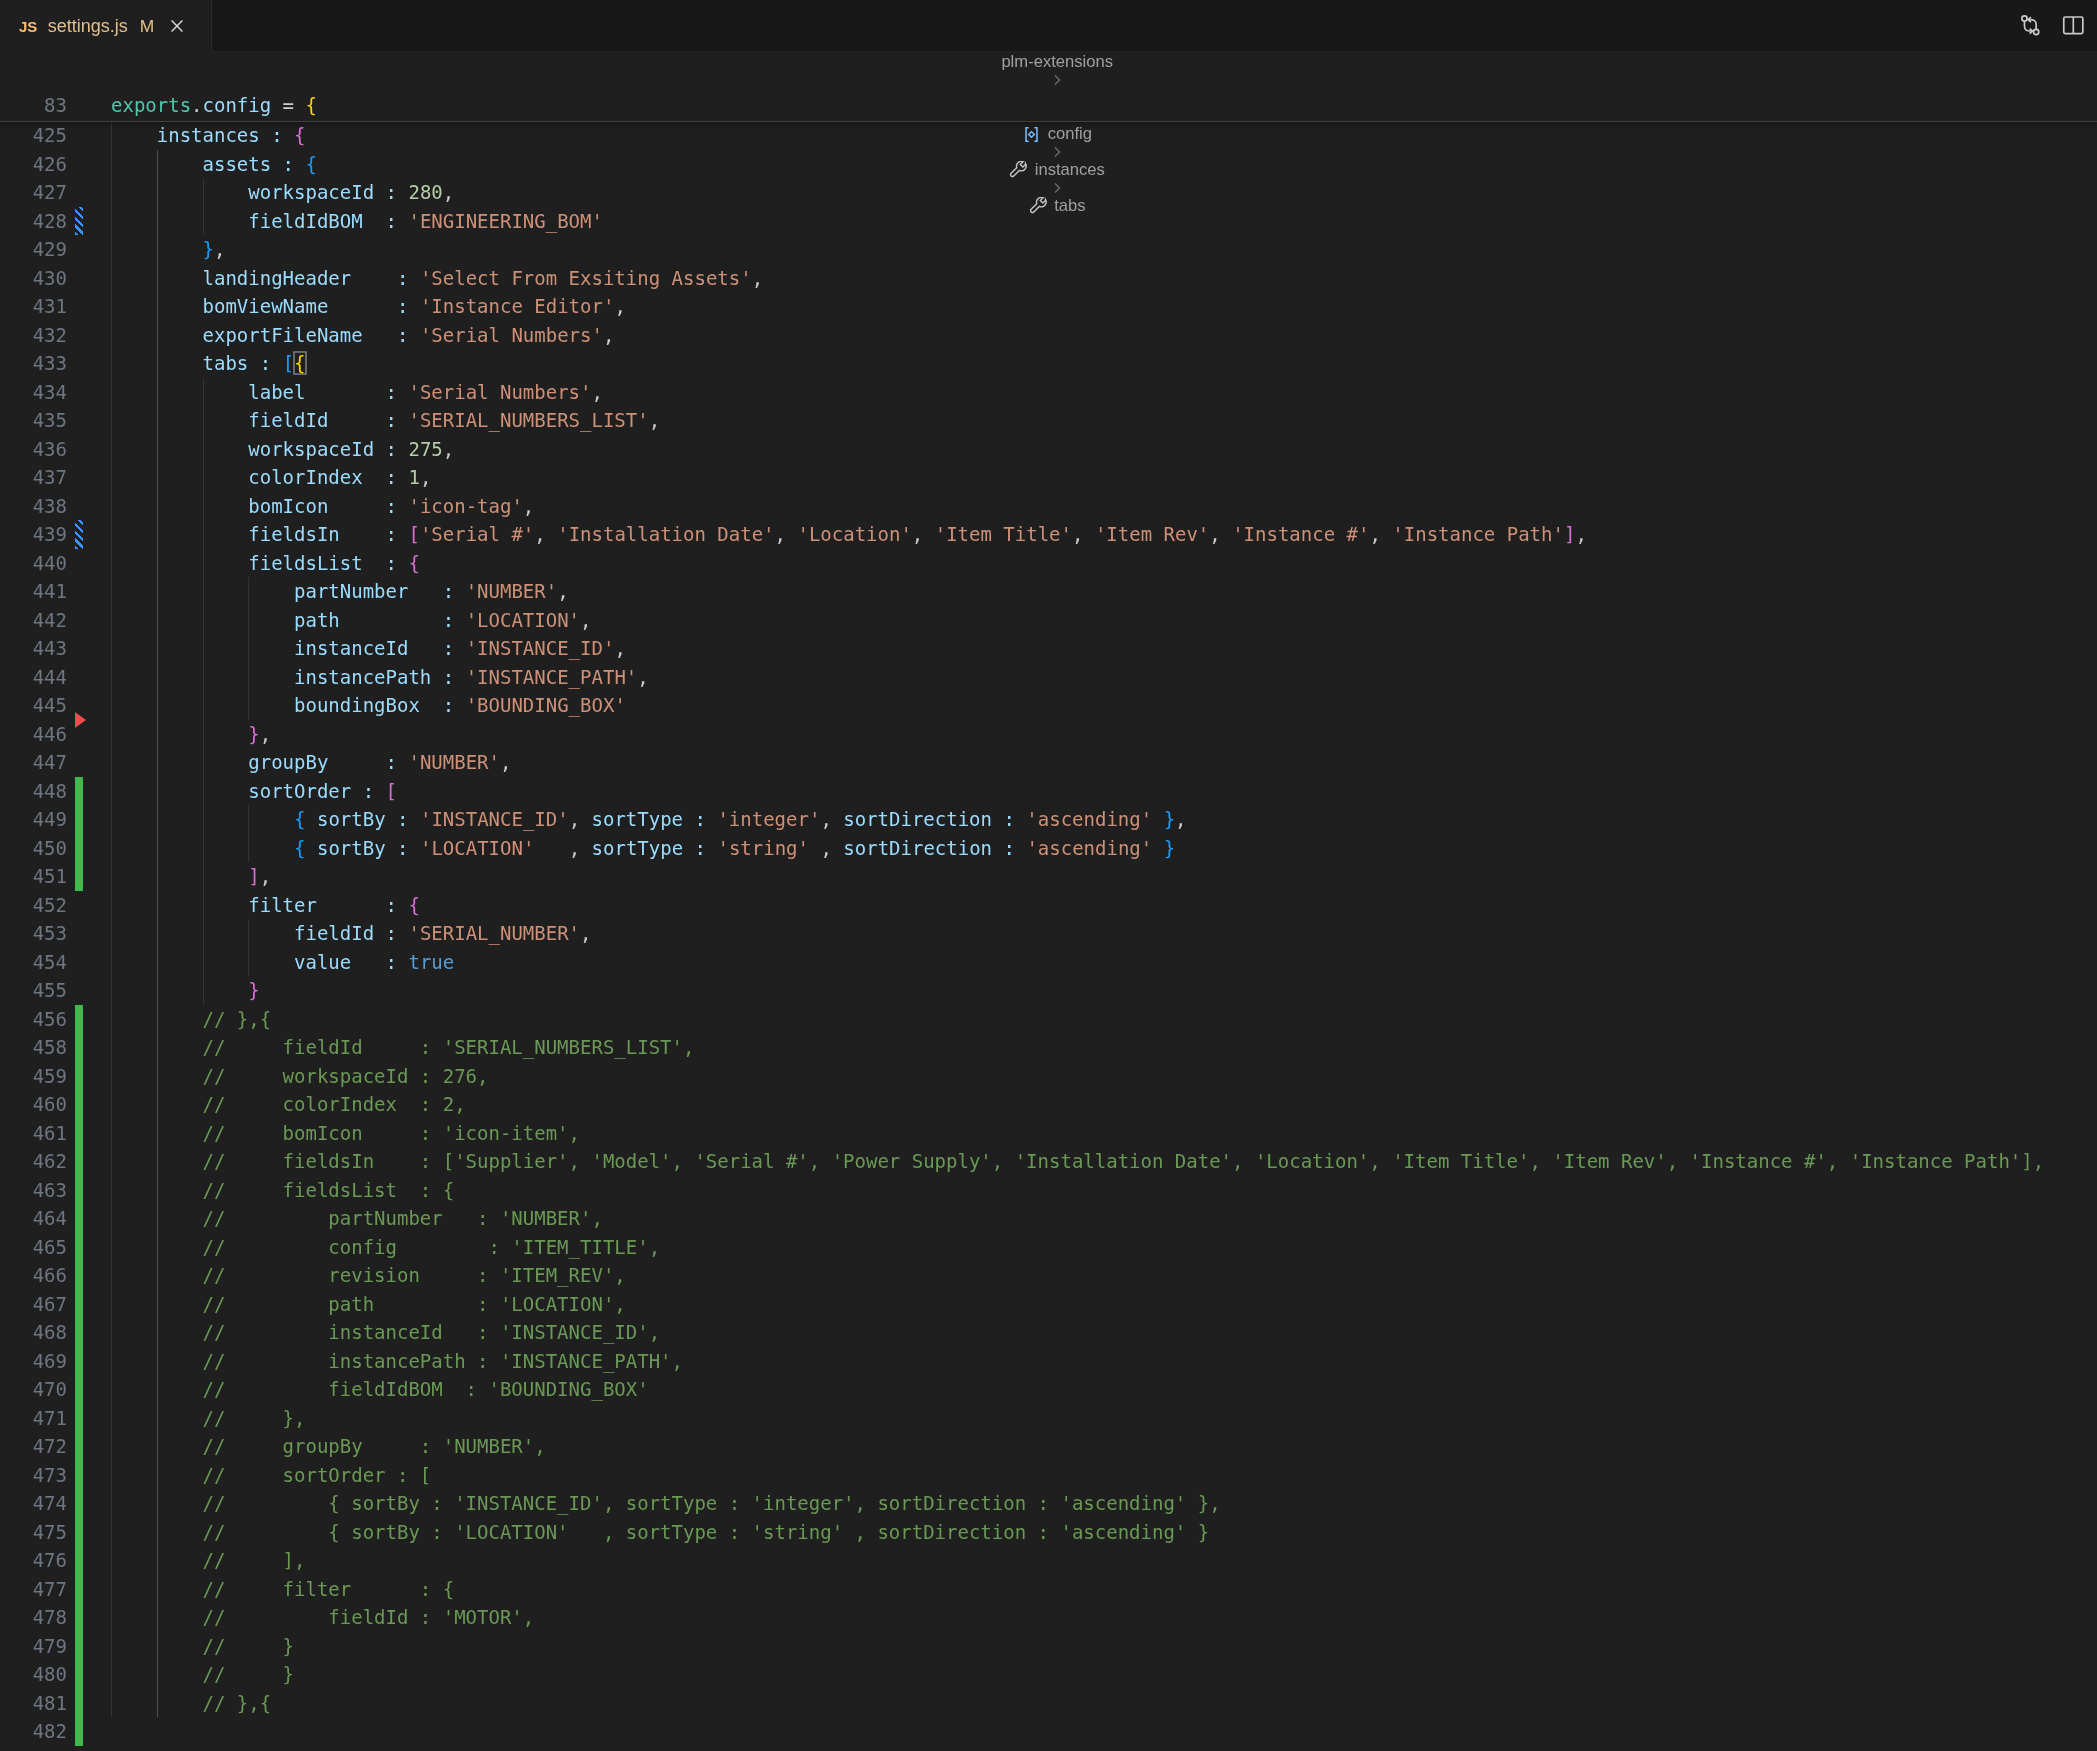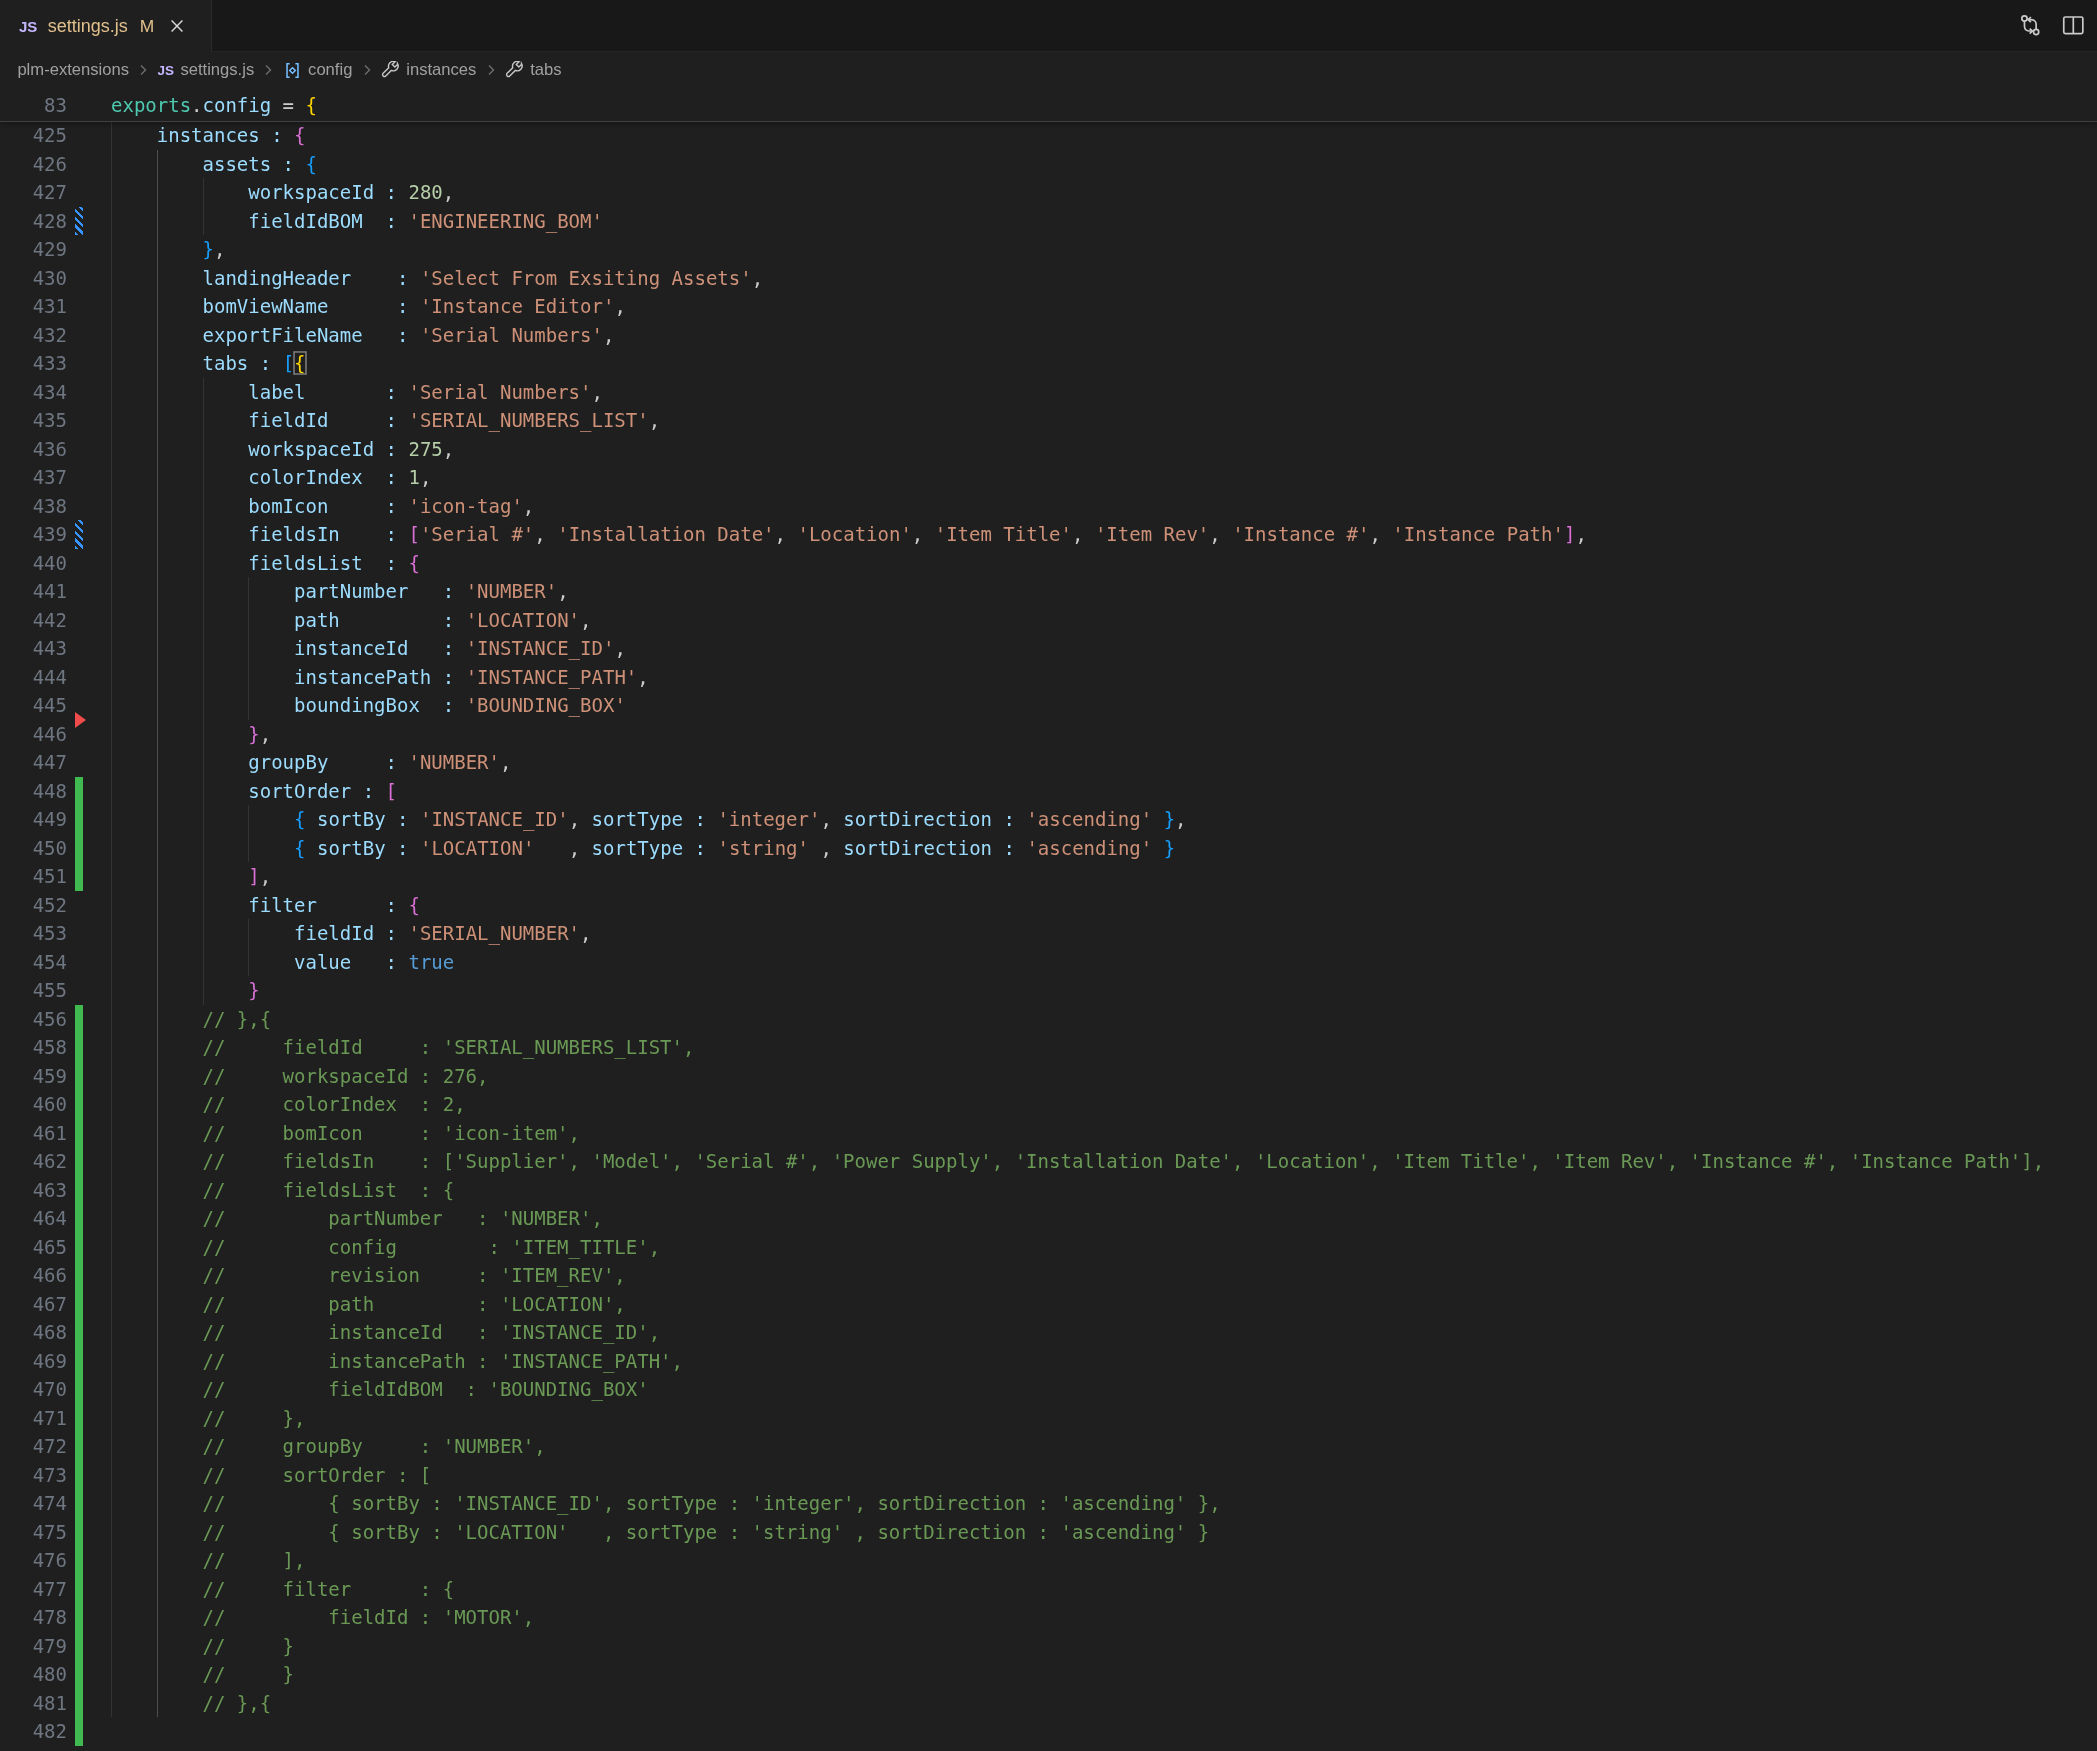--- a/index.html
+++ b/index.html
@@ -7,30 +7,30 @@
     width:2097px;height:1752px;overflow:hidden;position:relative;
     background:#1f1f1f;font-family:"Liberation Sans",sans-serif;
     -webkit-font-smoothing:antialiased;
   }
   
   .tabbar{position:absolute;left:0;top:0;width:100%;height:52px;background:#181818;
     border-bottom:0.8px solid #242424;box-sizing:border-box;}
   .tab{position:absolute;left:0;top:0;height:52px;width:212px;background:#1f1f1f;
     border-right:0.8px solid #2a2a2a;display:flex;align-items:center;
     padding-left:19px;box-sizing:border-box;}
-  .js-badge{color:#c4b5fd;font-weight:700;font-size:15px;letter-spacing:0px;text-align:center;}
+  .js-badge{color:#fdba74;font-weight:700;font-size:15px;letter-spacing:0px;text-align:center;}
   .tab-title{color:#e2c08d;font-size:18px;margin-left:10.3px;}
   .tab-m{color:#e2c08d;font-size:17.4px;margin-left:12px;}
   .tab-close{margin-left:13.5px;display:flex;align-items:center;cursor:pointer;}
   .editor-actions{position:absolute;top:12.7px;right:11px;display:flex;gap:19px;align-items:center;}
   .action-btn{display:flex;align-items:center;cursor:pointer;}
   
   .breadcrumb{position:absolute;top:52px;left:0;width:100%;height:36px;
     display:flex;align-items:center;padding-left:17.4px;box-sizing:border-box;
-    color:#a0a0a0;font-size:16.6px;}
+    color:#a0a0a0;font-size:16.6px;flex-direction:column;}
   .bc-item{display:flex;align-items:center;gap:6.3px;cursor:pointer;}
   .bc-sep{margin:0 6.3px;display:flex;align-items:center;}
   
   .sticky{position:absolute;top:89px;left:0;width:100%;height:32px;background:#1f1f1f;
     border-bottom:0.8px solid #404040;box-shadow:0 3.2px 4.8px rgba(0,0,0,.28);
     font-family:"DejaVu Sans Mono",monospace;font-size:19px;line-height:32px;z-index:5;}
   .editor{position:absolute;top:121px;left:0;width:100%;bottom:0;overflow:hidden;
     font-family:"DejaVu Sans Mono",monospace;font-size:19px;}
   .ln{position:relative;height:28.5px;line-height:28.5px;white-space:pre;}
   .num{position:absolute;left:0;top:0;width:67px;text-align:right;color:#6e7681;}

